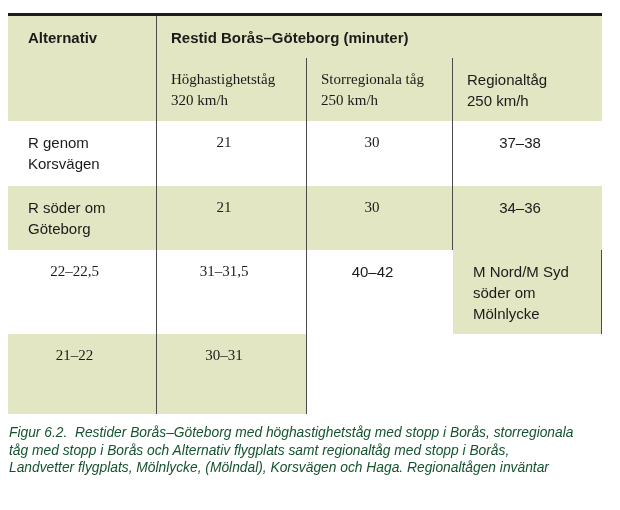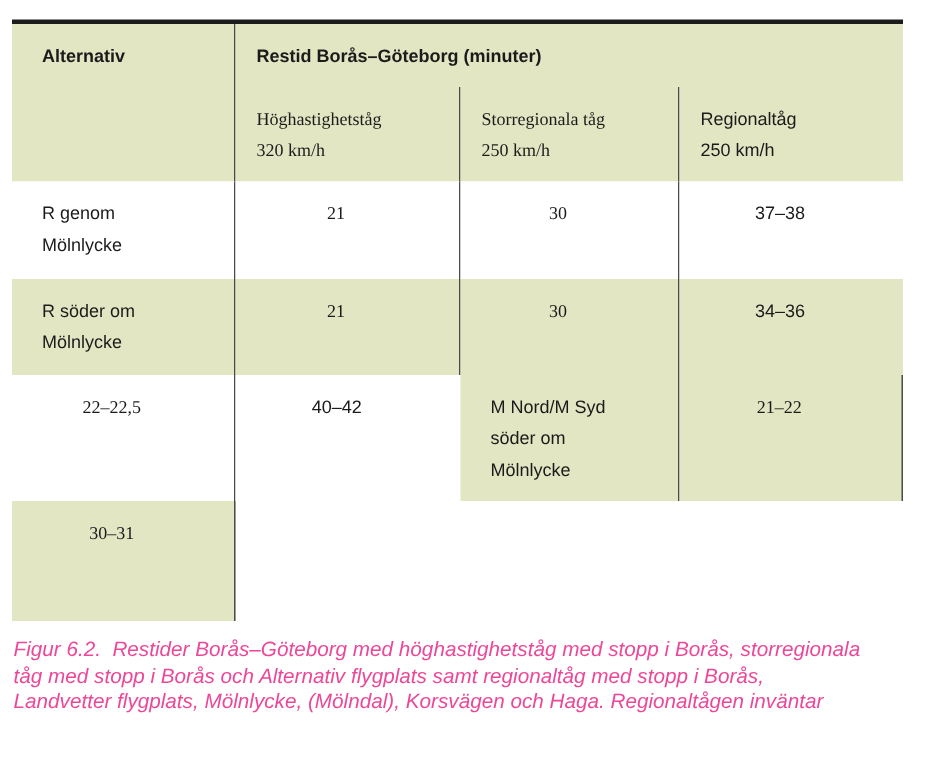--- a/index.html
+++ b/index.html
@@ -16,21 +16,21 @@
 
   .figure-table {
     position: absolute;
     left: 8px;
     top: 13px;
     width: 594px;
     border-top: 3px solid #1c1c1c;
     display: grid;
     grid-template-columns: 149px 150px 146px 149px;
     grid-template-rows: 42px 63px 65px 64px 84px 80px;
-    font-size: 12px;
+    font-size: 15px;
     line-height: 21px;
   }
 
   .cell {
     box-sizing: border-box;
     padding-top: 11px;
   }
 
   .green { background: #e2e6c2; }
   .white { background: #ffffff; }
@@ -68,21 +68,21 @@
   }
 
   .caption {
     position: absolute;
     left: 9px;
     top: 424px;
     width: 606px;
     font-style: italic;
     font-size: 13.8px;
     line-height: 17.6px;
-    color: #ec4899;
+    color: #14532d;
   }
   .caption div { white-space: pre-wrap; }
 </style>
 </head>
 <body>
 
 <div class="figure-table">
 
   <div class="cell green col1 alt-head">Alternativ</div>
 
@@ -94,31 +94,32 @@
   </div>
   <div class="cell green sub vline">
     <span>Storregionala tåg</span>
     <span>250 km/h</span>
   </div>
   <div class="cell green sub">
     <span>Regionaltåg</span>
     <span>250 km/h</span>
   </div>
 
-  <div class="cell white col1">R genom Mölnlycke</div>
+  <div class="cell white col1">R genom Korsvägen</div>
   <div class="cell white num vline">21</div>
   <div class="cell white num vline">30</div>
   <div class="cell white num">37–38</div>
 
-  <div class="cell green col1">R söder om Mölnlycke</div>
+  <div class="cell green col1">R söder om Göteborg</div>
   <div class="cell green num vline">21</div>
   <div class="cell green num vline">30</div>
   <div class="cell green num">34–36</div>
 
   <div class="cell white num vline">22–22,5</div>
+  <div class="cell white num vline">31–31,5</div>
   <div class="cell white num">40–42</div>
 
   <div class="cell green col1">M Nord/M Syd söder om Mölnlycke</div>
   <div class="cell green num vline">21–22</div>
   <div class="cell green num vline">30–31</div>
 
 </div>
 
 <div class="caption">
   <div>Figur 6.2.  Restider Borås–Göteborg med höghastighetståg med stopp i Borås, storregionala</div>

